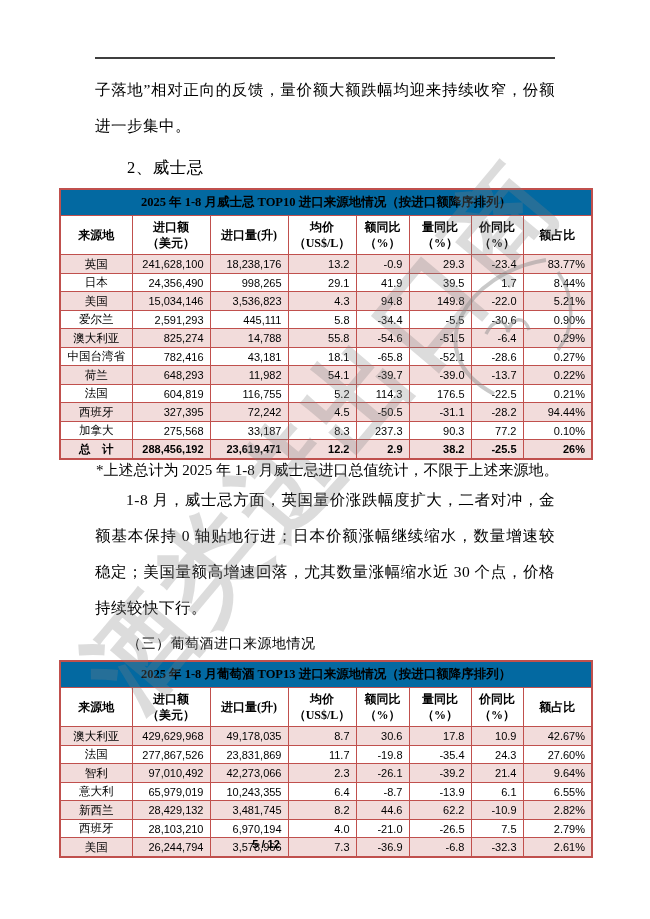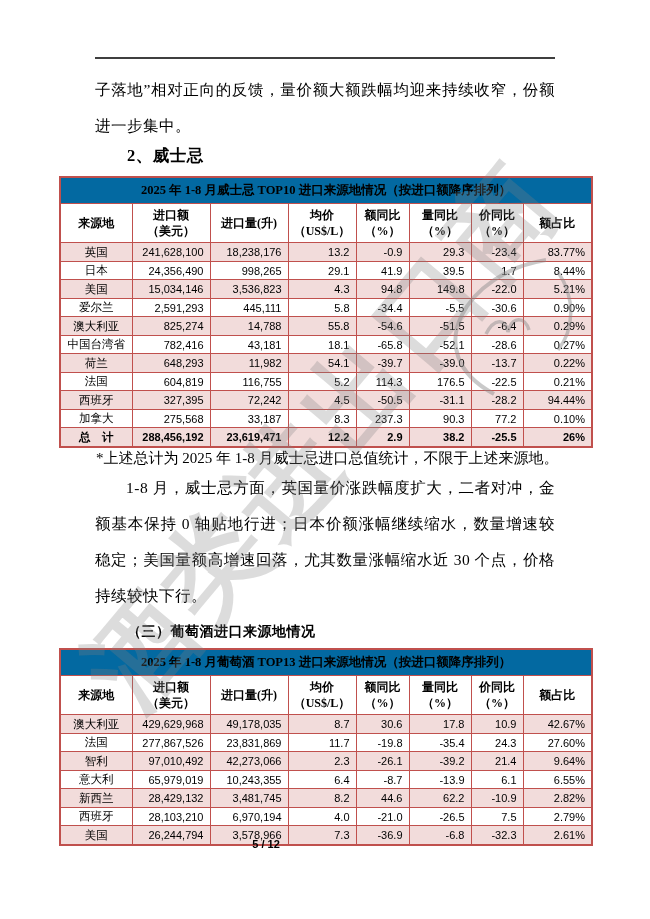--- a/index.html
+++ b/index.html
@@ -13,21 +13,21 @@
     border-top:2px solid #3f3f3f;
   }
   .content { padding-top:64px; }
   .body-text {
     margin:8px 95px 0 95px; width:460px;
     font-size:15.5px; line-height:36px; letter-spacing:0.5px;
     text-align:justify; text-justify:inter-ideograph;
   }
   .body-text.indent { text-indent:2em; margin-top:5px; }
   h3.heading {
-    margin:0 0 0 127px; font-size:16.5px; font-weight:bold;
+    margin:12px 0 0 127px; font-size:16.5px; font-weight:normal;
     line-height:24px; letter-spacing:0.5px;
   }
   h3.heading.wine { margin-top:6px; font-size:14px; }
   table.data-table {
     width:533px; margin:8px 0 0 59px;
     border-collapse:collapse; table-layout:fixed;
     border:2px solid #c0504d;
   }
   table.data-table.wine { margin-top:4px; }
   .data-table th, .data-table td { border:1px solid #c0504d; }

